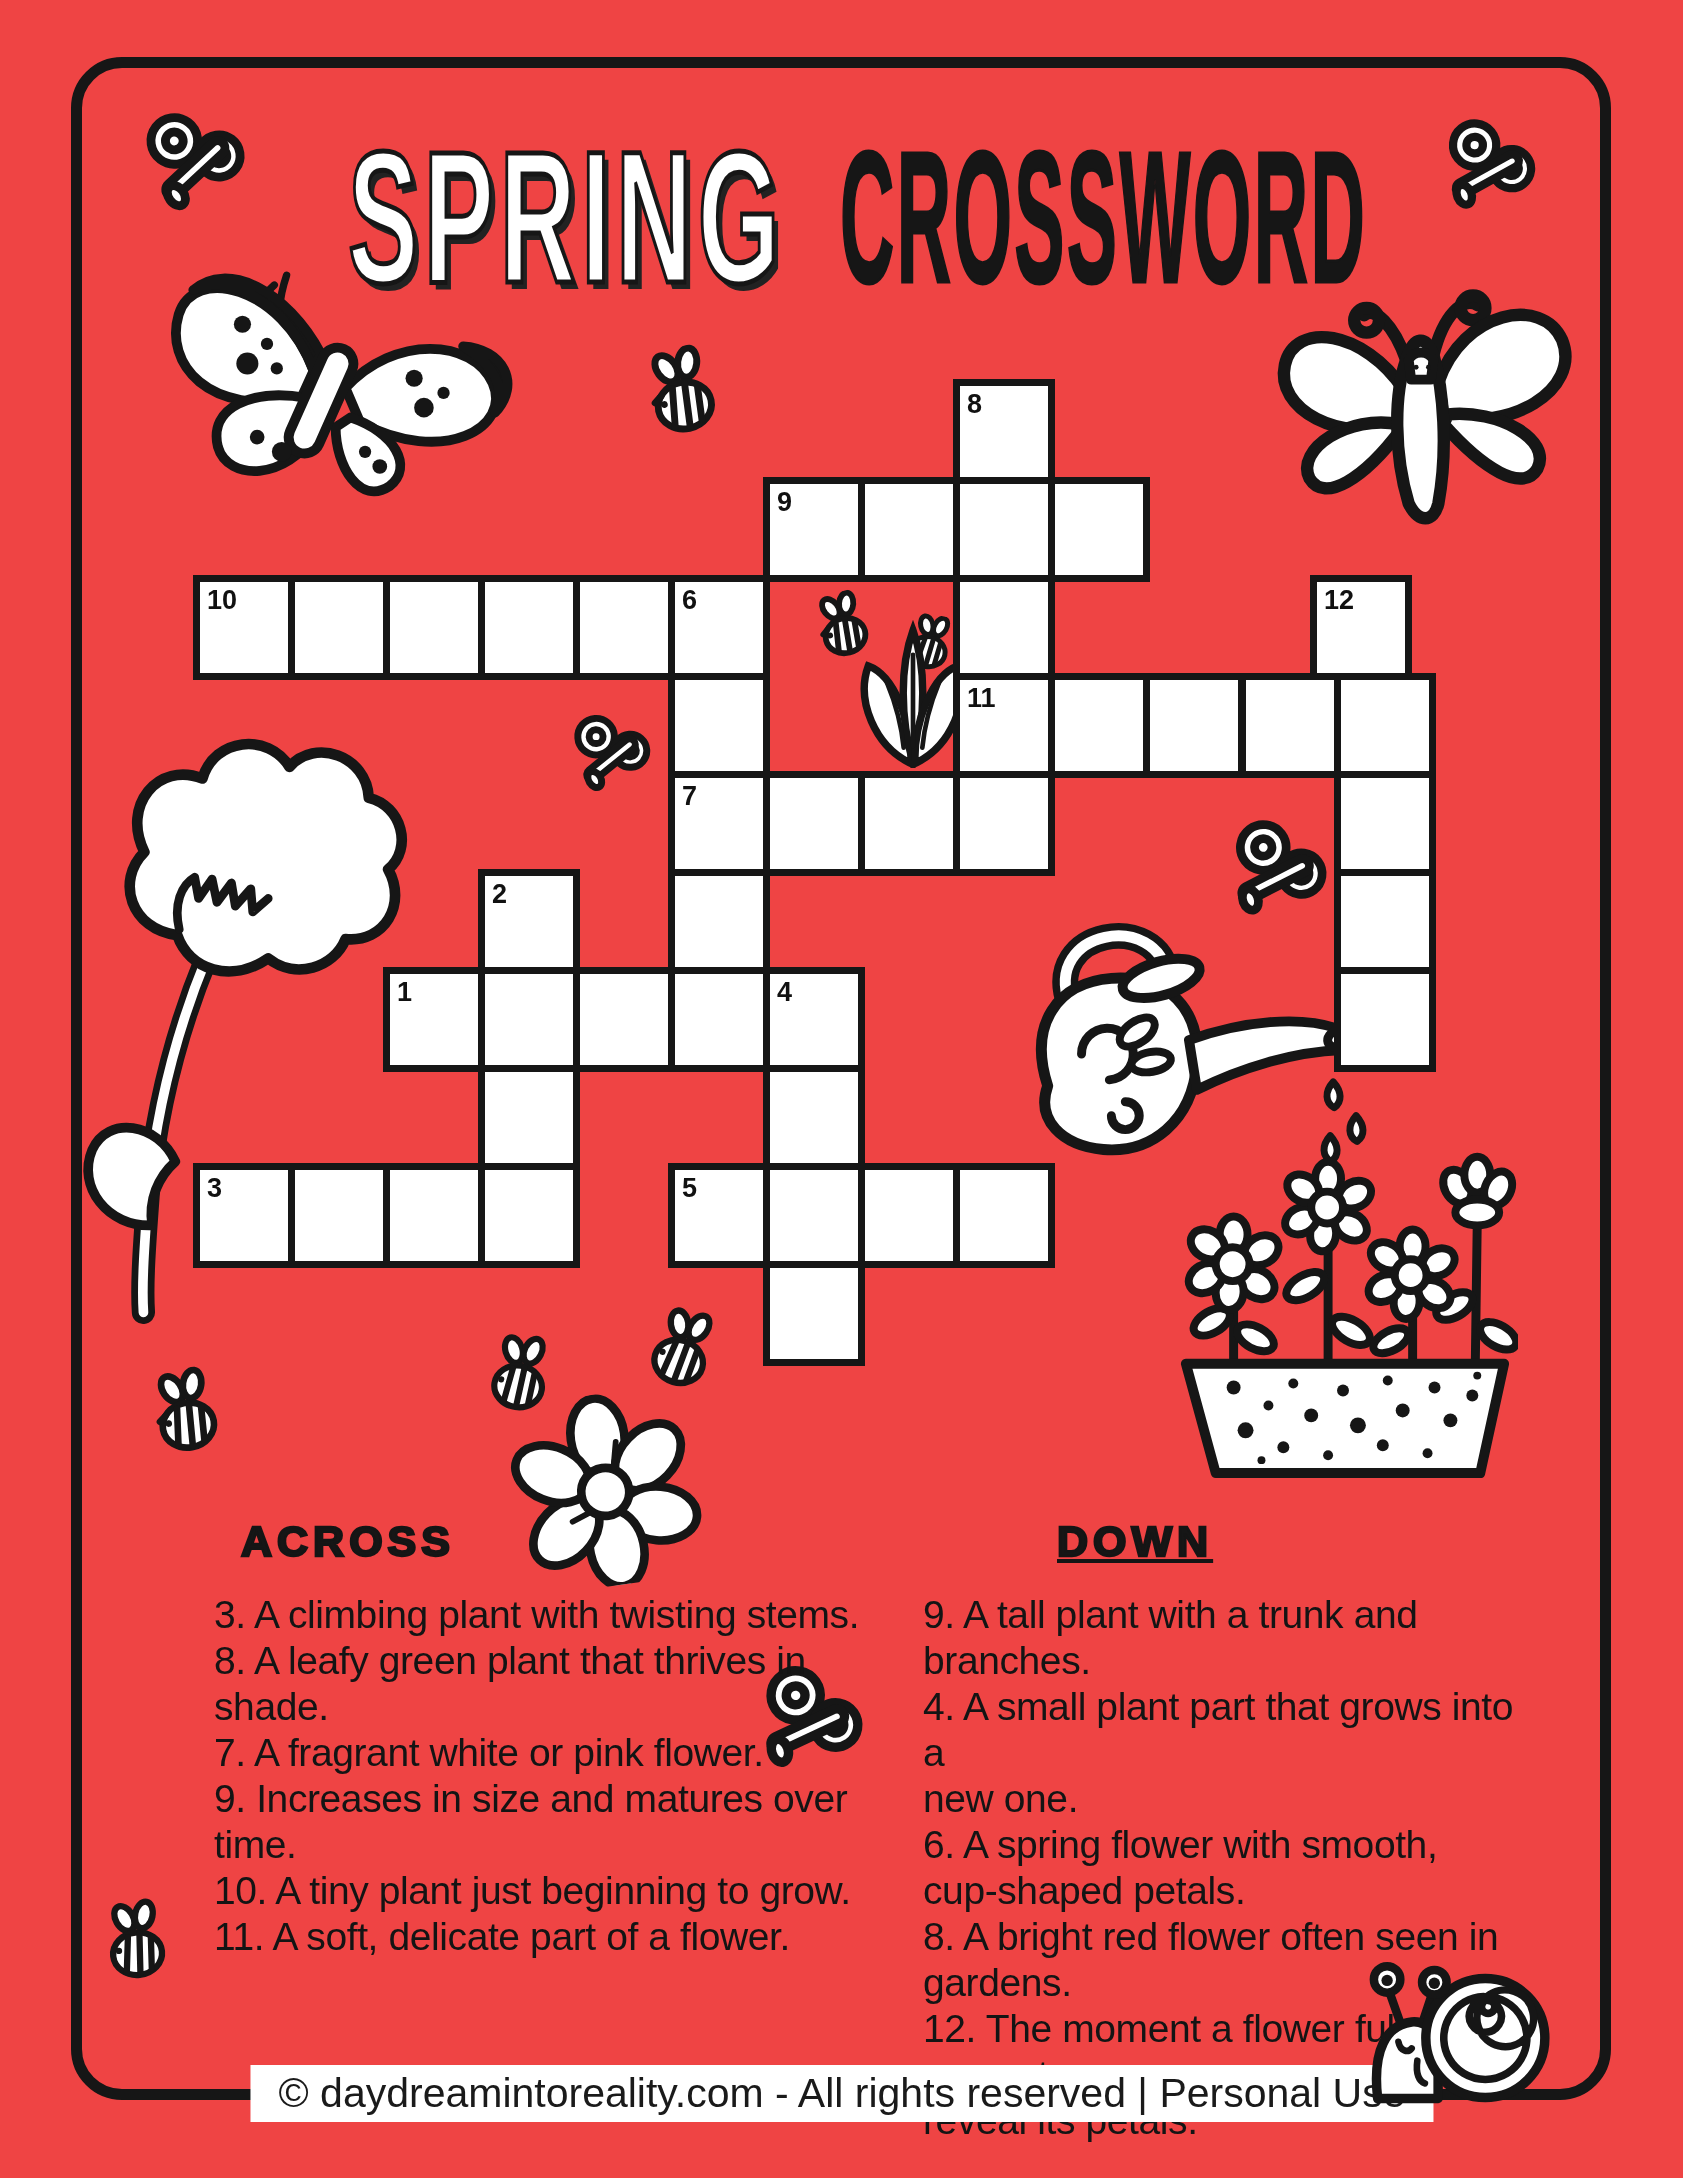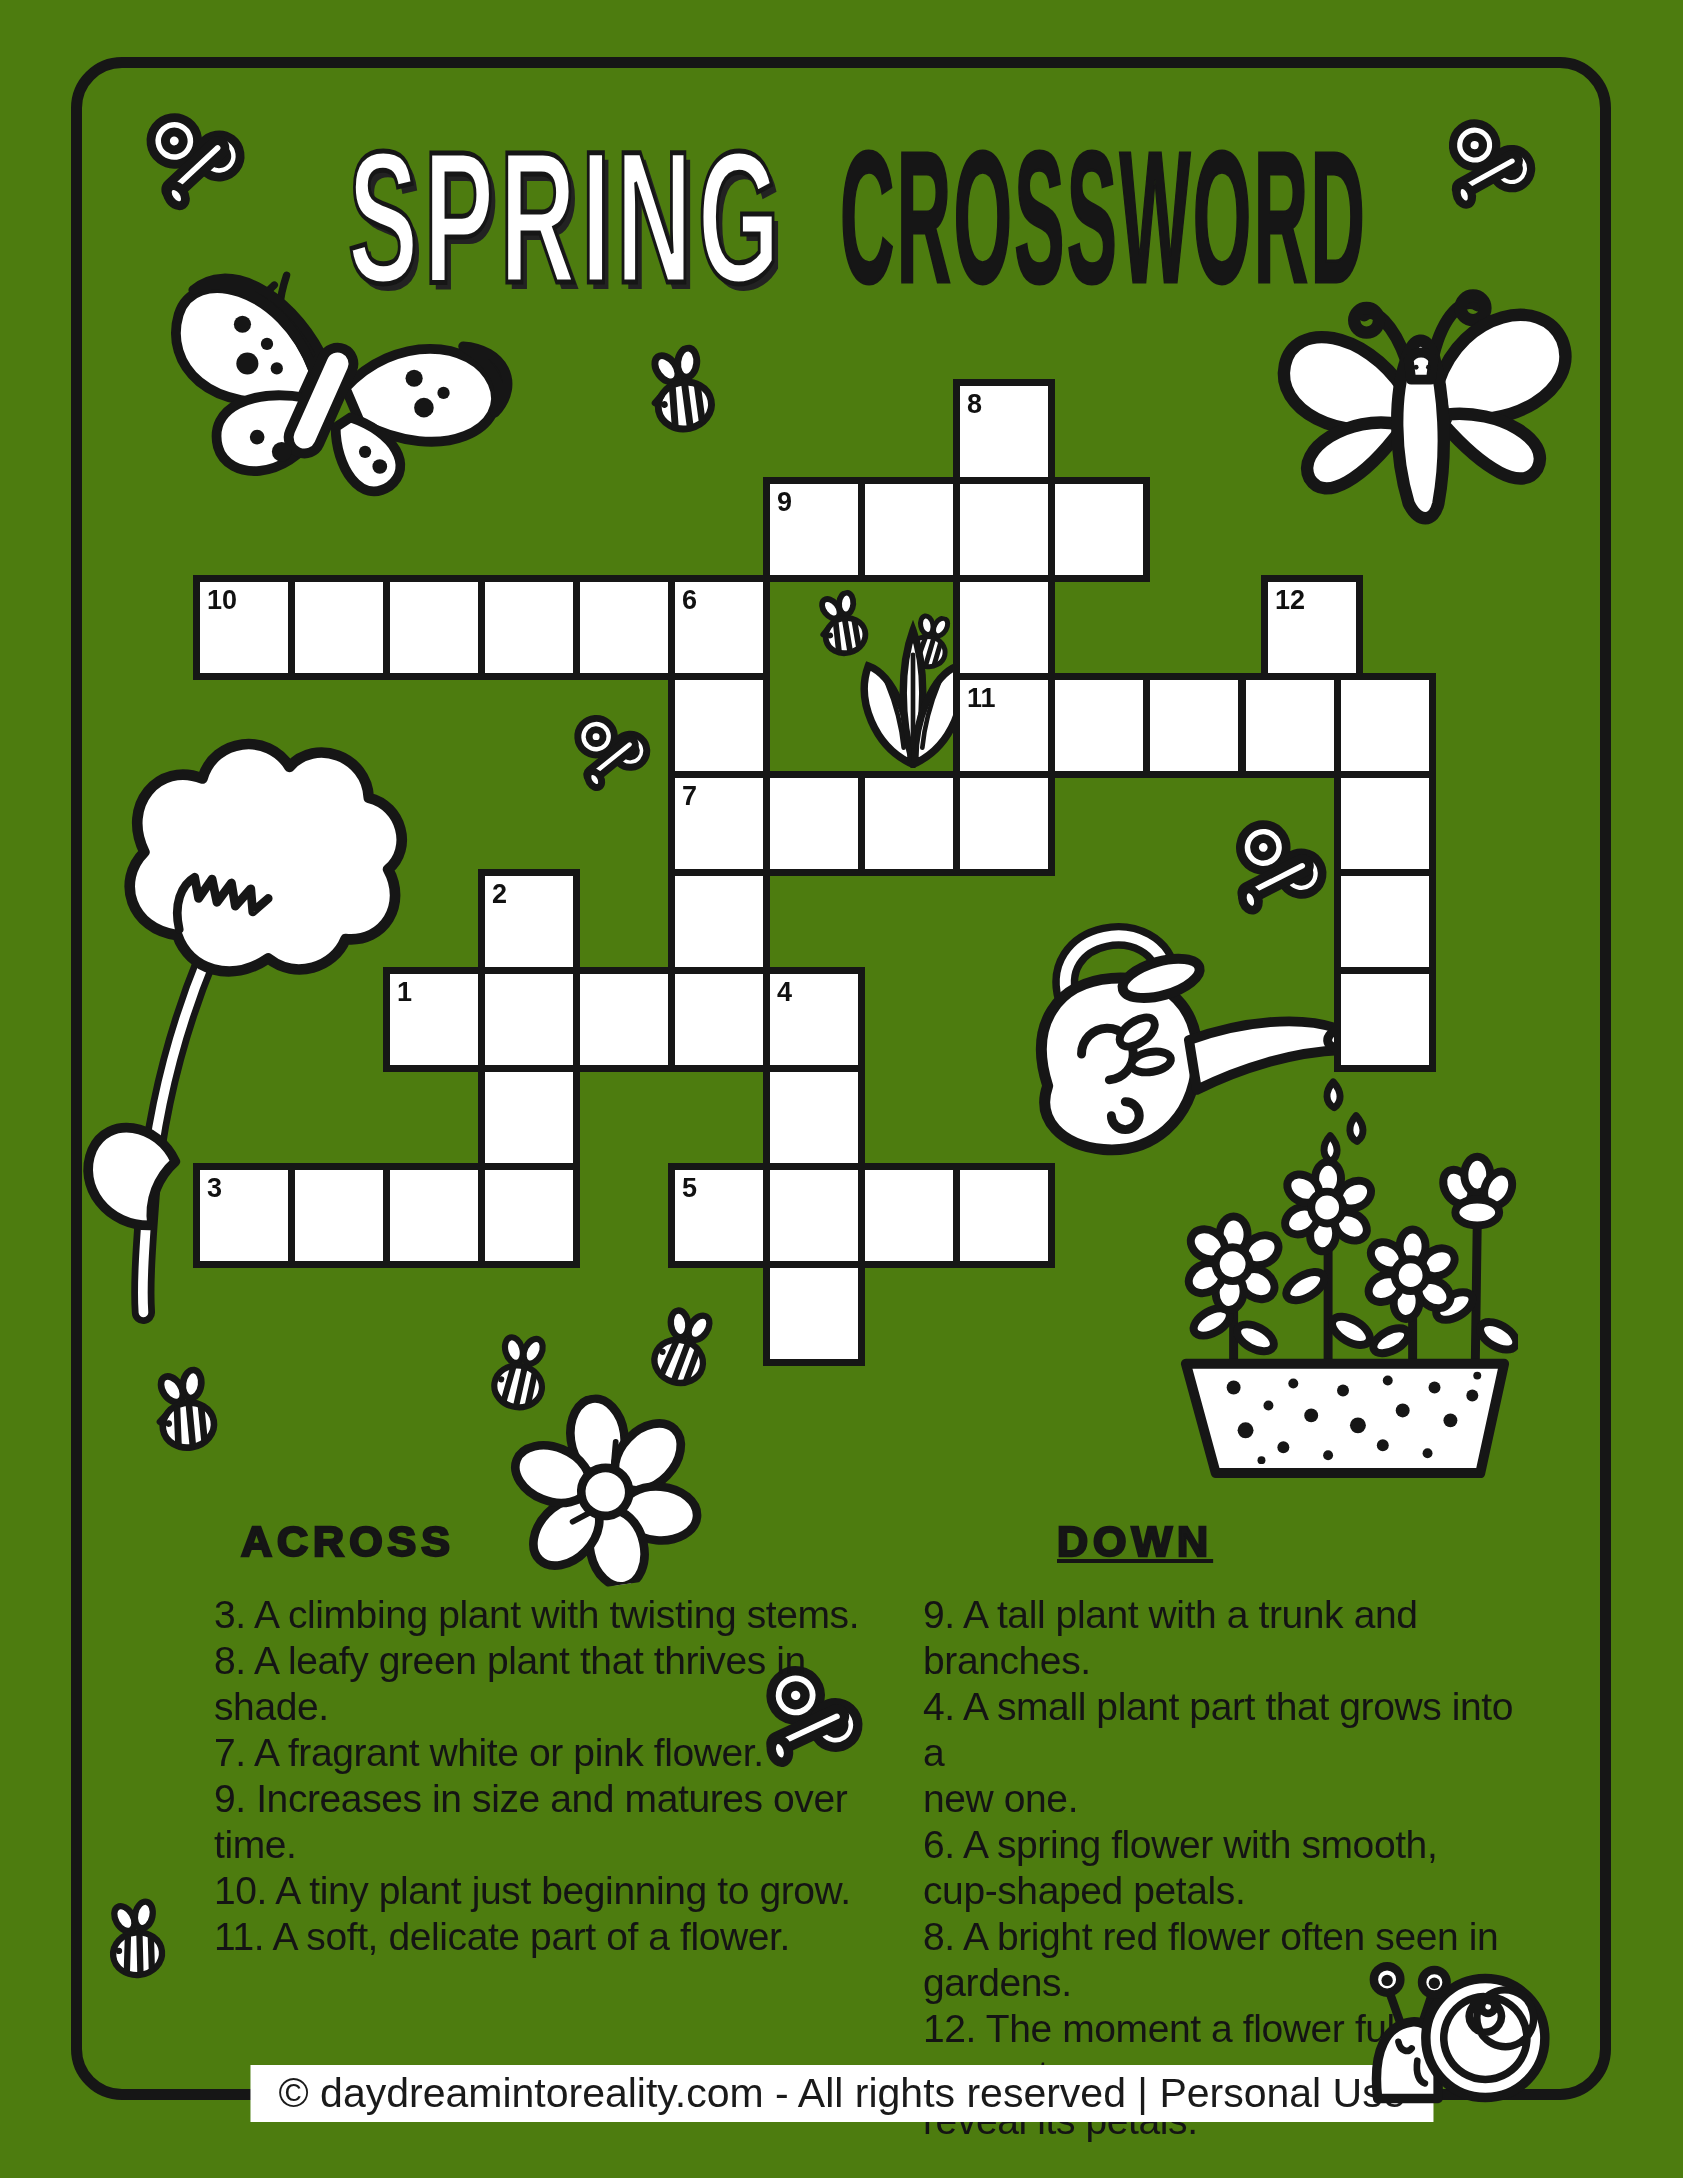--- a/index.html
+++ b/index.html
@@ -1,16 +1,16 @@
 <!DOCTYPE html>
 <html><head>
 <meta charset="utf-8">
 <style>
   html,body{margin:0;padding:0;background:#fff;}
-  #page{position:relative;width:1683px;height:2178px;background:#4d7c0f;overflow:hidden;
+  #page{position:relative;width:1683px;height:2178px;background:#ef4444;overflow:hidden;
         font-family:"Liberation Sans",sans-serif;color:#161616;}
   #frame{position:absolute;left:71px;top:57px;width:1540px;height:2043px;
          border:11px solid #161616;border-radius:51px;box-sizing:border-box;}
   
   .title-word{position:absolute;white-space:nowrap;line-height:1;font-weight:bold;
               transform-origin:left top;}
   #title1{left:348px;top:123px;font-size:188px;letter-spacing:10px;
           color:#fff;-webkit-text-stroke:5px #161616;
           text-shadow:9px 7px 0 #222;transform:scaleX(0.56);}
   #title2{left:840px;top:123px;font-size:188px;letter-spacing:6px;color:#161616;
@@ -430,21 +430,21 @@
       <div class="cell" style="left: 573px; top: 575px; width: 102px; height: 105px; border-width: 7px;"></div>
       <div class="cell" style="left: 668px; top: 575px; width: 102px; height: 105px; border-width: 7px;">
         <span class="cellnum">6</span>
       </div>
       <div class="cell" style="left: 668px; top: 673px; width: 102px; height: 105px; border-width: 7px;"></div>
       <div class="cell" style="left: 668px; top: 771px; width: 102px; height: 105px; border-width: 7px;">
         <span class="cellnum">7</span>
       </div>
       <div class="cell" style="left: 668px; top: 869px; width: 102px; height: 105px; border-width: 7px;"></div>
       <div class="cell" style="left: 668px; top: 967px; width: 102px; height: 105px; border-width: 7px;"></div>
-      <div class="cell" style="left: 1261px; top: 575px; width: 102px; height: 105px; border-width: 7px;">
+      <div class="cell" style="left: 1310px; top: 575px; width: 102px; height: 105px; border-width: 7px;">
         <span class="cellnum">12</span>
       </div>
       <div class="cell" style="left: 1334px; top: 673px; width: 102px; height: 105px; border-width: 7px;"></div>
       <div class="cell" style="left: 1334px; top: 771px; width: 102px; height: 105px; border-width: 7px;"></div>
       <div class="cell" style="left: 1334px; top: 869px; width: 102px; height: 105px; border-width: 7px;"></div>
       <div class="cell" style="left: 1334px; top: 967px; width: 102px; height: 105px; border-width: 7px;"></div>
       <div class="cell" style="left: 1048px; top: 673px; width: 102px; height: 105px; border-width: 7px;"></div>
       <div class="cell" style="left: 1143px; top: 673px; width: 102px; height: 105px; border-width: 7px;"></div>
       <div class="cell" style="left: 1239px; top: 673px; width: 102px; height: 105px; border-width: 7px;"></div>
       <div class="cell" style="left: 763px; top: 771px; width: 102px; height: 105px; border-width: 7px;"></div>

